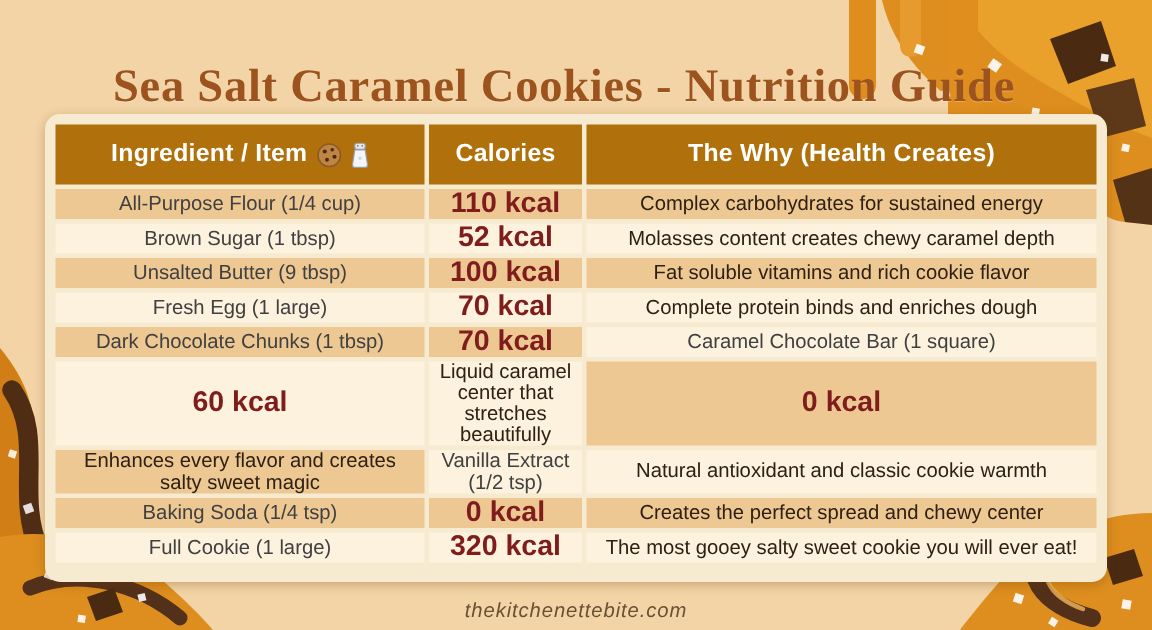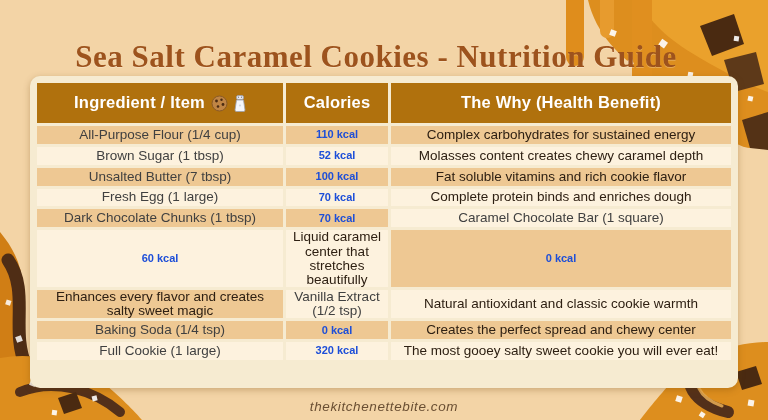--- a/index.html
+++ b/index.html
@@ -57,21 +57,21 @@
     background: #b0710d;
     color: #ffffff;
     font-weight: 700;
     font-size: 16.5px;
     letter-spacing: 0.2px;
     gap: 6px;
   }
   .tan   { background: #eec893; }
   .cream { background: #fdf2de; }
   .ing   { font-size: 13.5px; color: #404040; }
-  .kcal  { font-size: 11px; font-weight: 700; color: #1d4ed8; }
+  .kcal  { font-size: 19px; font-weight: 700; color: #7f1d1d; }
   .why   { font-size: 13.5px; color: #2e2013; }
 
   .footer {
     position: absolute;
     left: 0; right: 0; bottom: 6px;
     z-index: 2;
     text-align: center;
     font-style: italic;
     font-size: 13.5px;
     letter-spacing: 0.6px;
@@ -156,31 +156,31 @@
       </svg>
       <svg class="hicon" width="12" height="17" viewBox="0 0 12 17">
         <rect x="2.5" y="0.5" width="7" height="4" rx="1.5" fill="#e8e8ee" stroke="#9aa0ad" stroke-width="0.8"></rect>
         <path d="M2.5,5 L9.5,5 L11,15 A1.5,1.5 0 0 1 9.5,16.5 L2.5,16.5 A1.5,1.5 0 0 1 1,15 Z" fill="#f4f6fb" stroke="#9aa0ad" stroke-width="0.8"></path>
         <circle cx="4.5" cy="2.2" r="0.6" fill="#6b7280"></circle>
         <circle cx="7.5" cy="2.2" r="0.6" fill="#6b7280"></circle>
         <circle cx="6" cy="10.5" r="1.1" fill="#cfd6e2"></circle>
       </svg>
     </div>
     <div class="cell th">Calories</div>
-    <div class="cell th">The Why (Health Benefit)</div>
+    <div class="cell th">The Why (Health Creates)</div>
 
     <div class="cell tan ing">All-Purpose Flour (1/4 cup)</div>
     <div class="cell tan kcal">110 kcal</div>
     <div class="cell tan why">Complex carbohydrates for sustained energy</div>
 
     <div class="cell cream ing">Brown Sugar (1 tbsp)</div>
     <div class="cell cream kcal">52 kcal</div>
     <div class="cell cream why">Molasses content creates chewy caramel depth</div>
 
-    <div class="cell tan ing">Unsalted Butter (7 tbsp)</div>
+    <div class="cell tan ing">Unsalted Butter (9 tbsp)</div>
     <div class="cell tan kcal">100 kcal</div>
     <div class="cell tan why">Fat soluble vitamins and rich cookie flavor</div>
 
     <div class="cell cream ing">Fresh Egg (1 large)</div>
     <div class="cell cream kcal">70 kcal</div>
     <div class="cell cream why">Complete protein binds and enriches dough</div>
 
     <div class="cell tan ing">Dark Chocolate Chunks (1 tbsp)</div>
     <div class="cell tan kcal">70 kcal</div>
 

